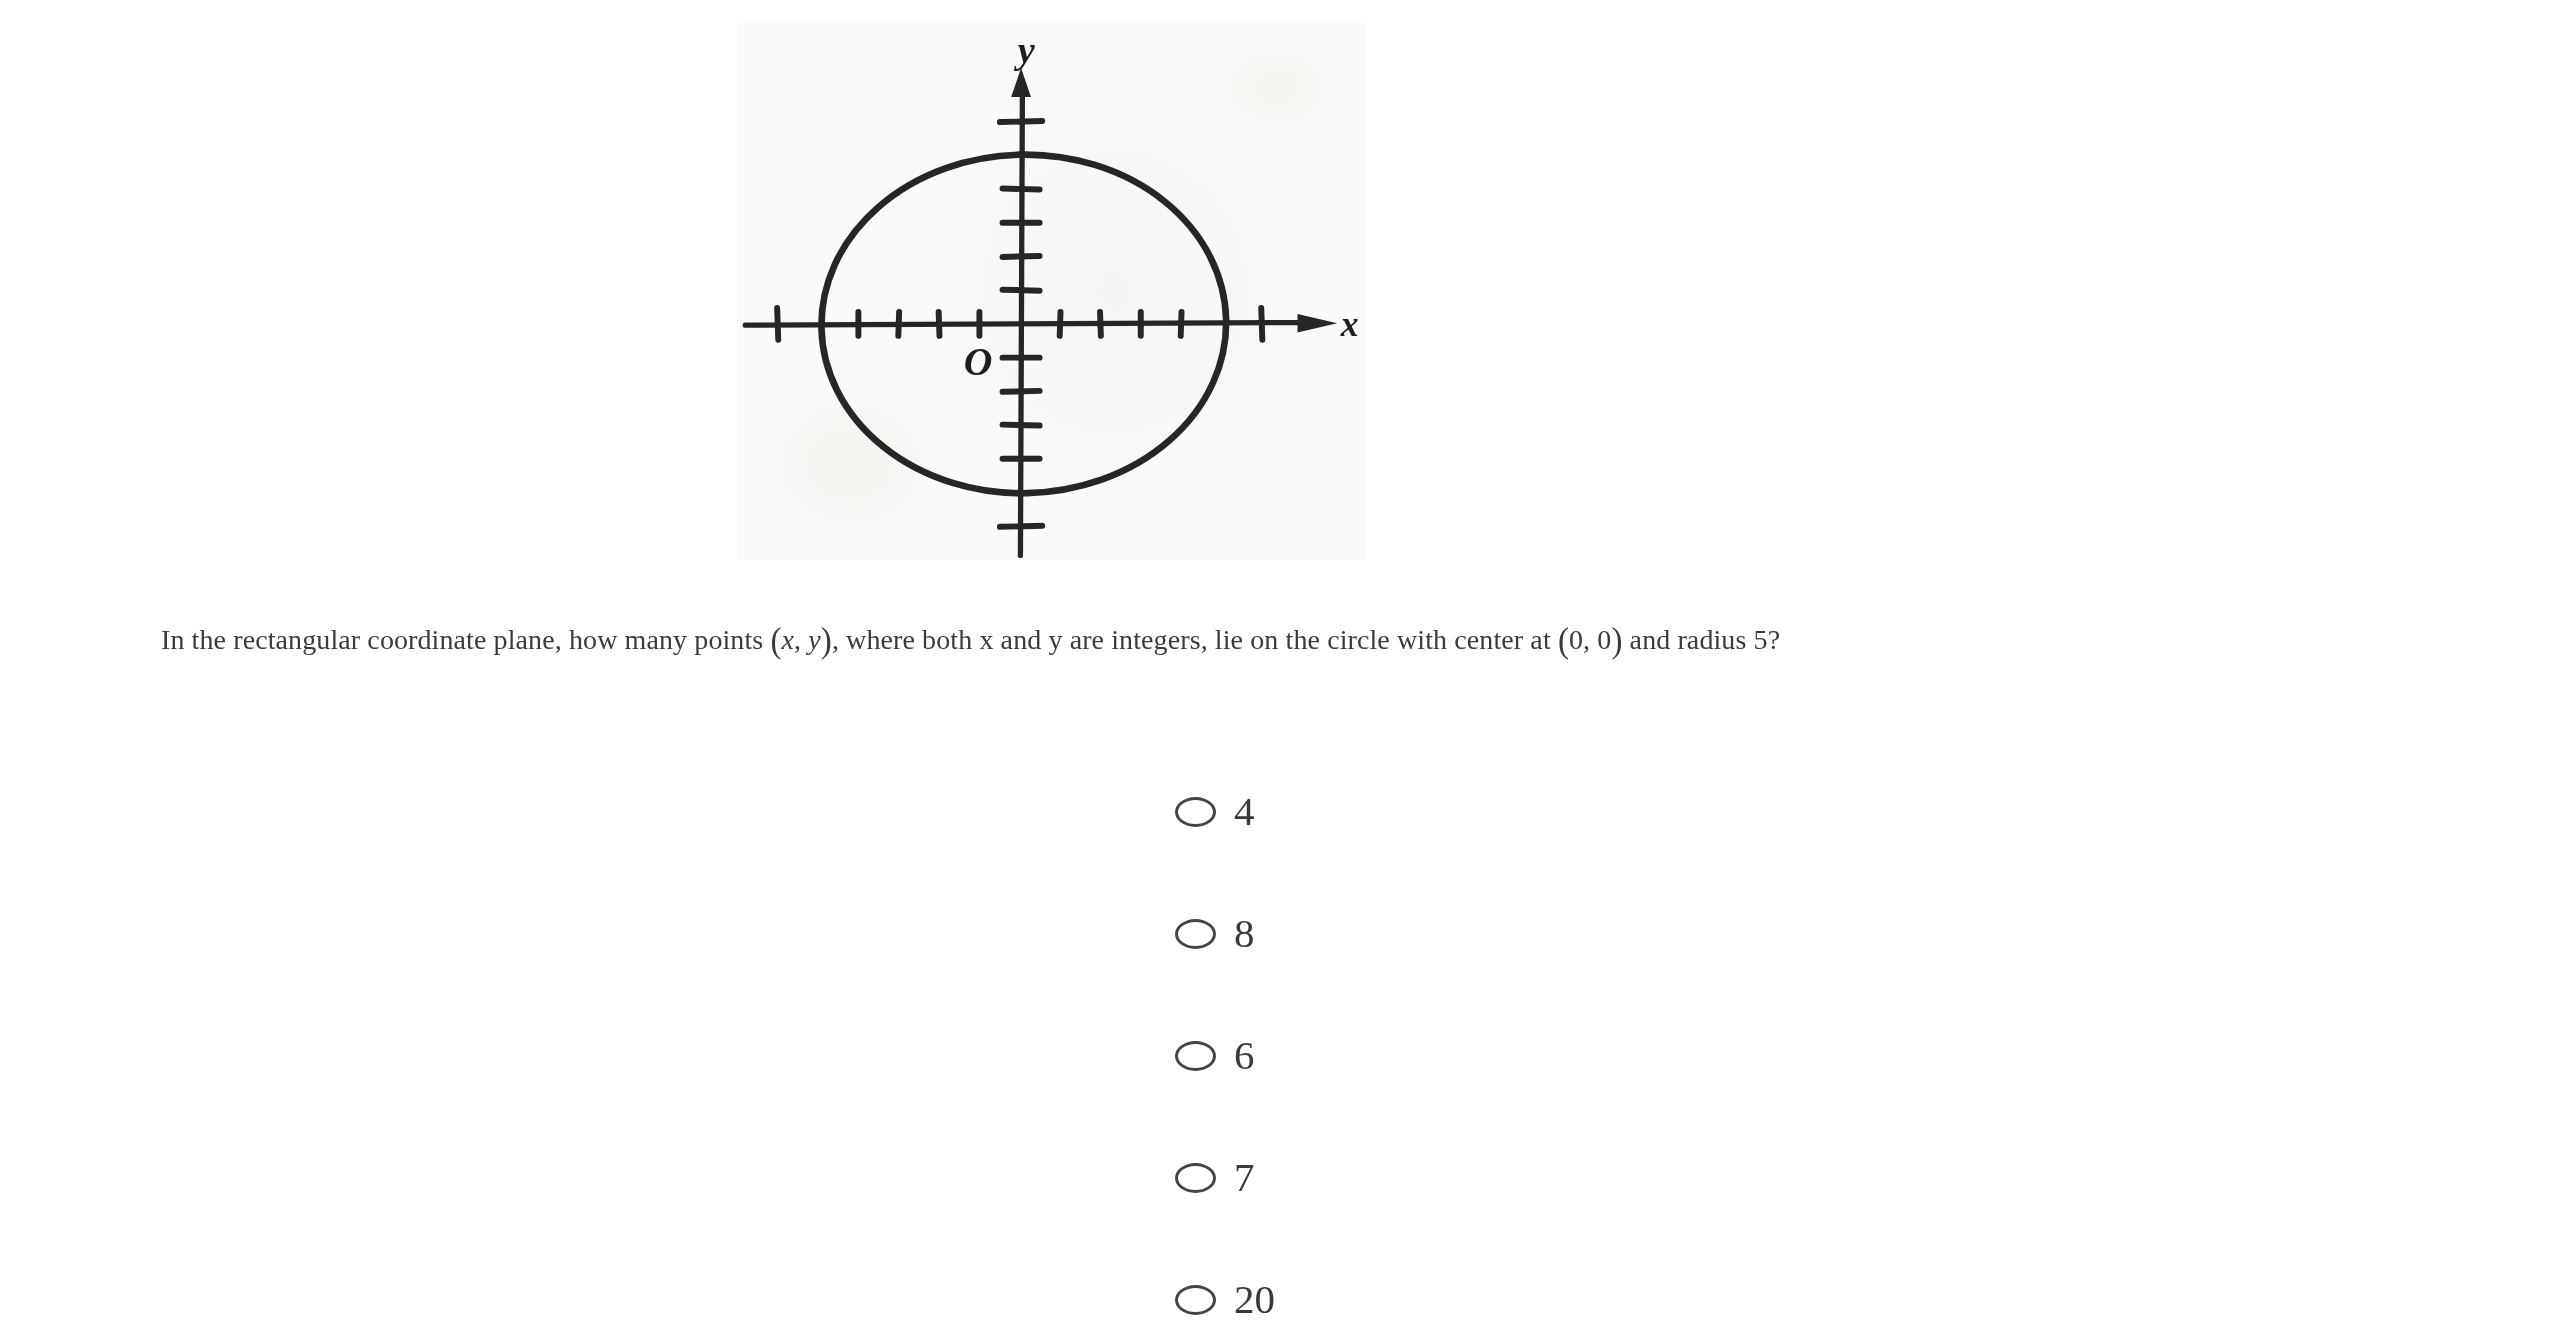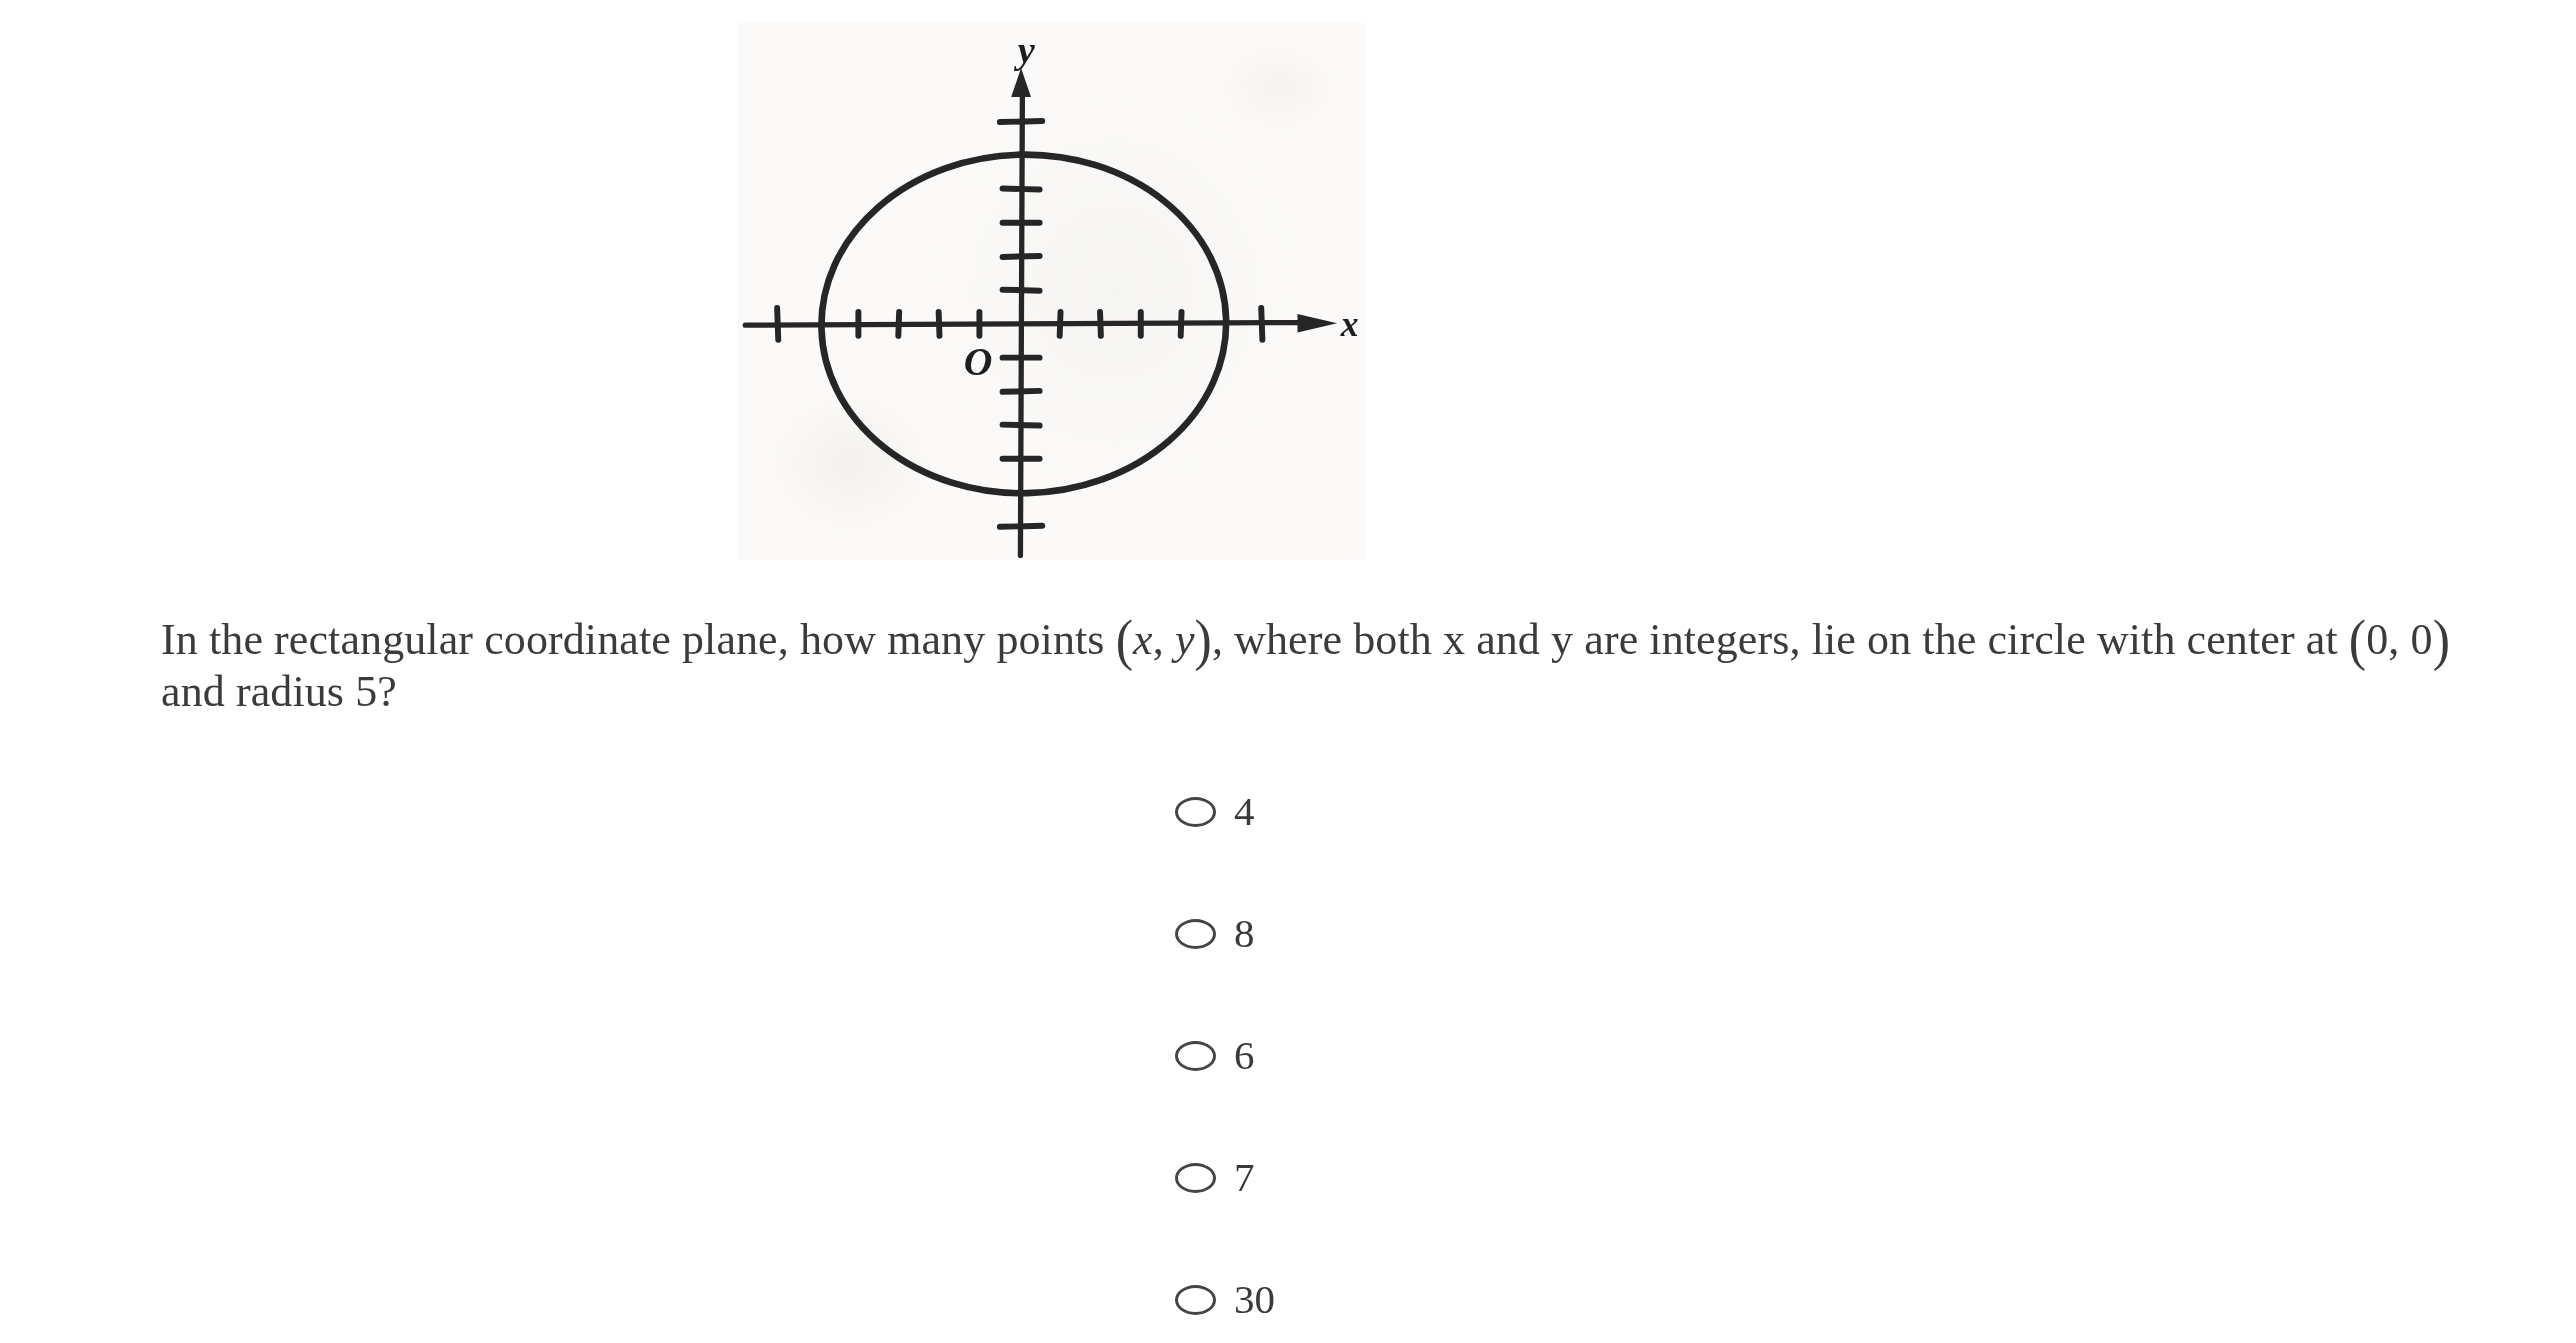--- a/index.html
+++ b/index.html
@@ -19,21 +19,21 @@
   }
   .figure svg { width: 100%; height: 100%; display: block; }
   .fig-stroke { fill: none; stroke: #262626; stroke-linecap: round; }
   .fig-label { fill: #1e1e1e; font-family: "Liberation Serif", serif; font-style: italic; font-weight: 600; }
 
   
   .question {
     position: absolute;
     left: 161px; top: 614px;
     width: 2297px;
-    font-size: 44px;
+    font-size: 28px;
     line-height: 52px;
     color: #3b3b3b;
     letter-spacing: 0.1px;
   }
   .question .math { white-space: nowrap; }
   .question .math em { font-style: italic; font-family: "Liberation Serif", serif; }
   .question .math .paren {
     font-size: 118%;
     line-height: 0;
     vertical-align: -0.07em;
@@ -122,18 +122,18 @@
       <div class="option-row">
         <span class="radio-ellipse" role="radio" aria-checked="false"></span>
         <span class="option-label">6</span>
       </div>
       <div class="option-row">
         <span class="radio-ellipse" role="radio" aria-checked="false"></span>
         <span class="option-label">7</span>
       </div>
       <div class="option-row">
         <span class="radio-ellipse" role="radio" aria-checked="false"></span>
-        <span class="option-label">30</span>
+        <span class="option-label">20</span>
       </div>
     </div>
 
 </div>
 
 
 </body></html>

